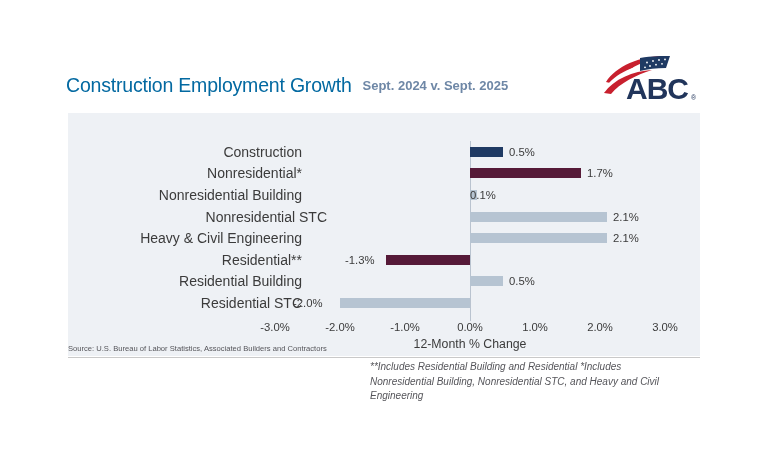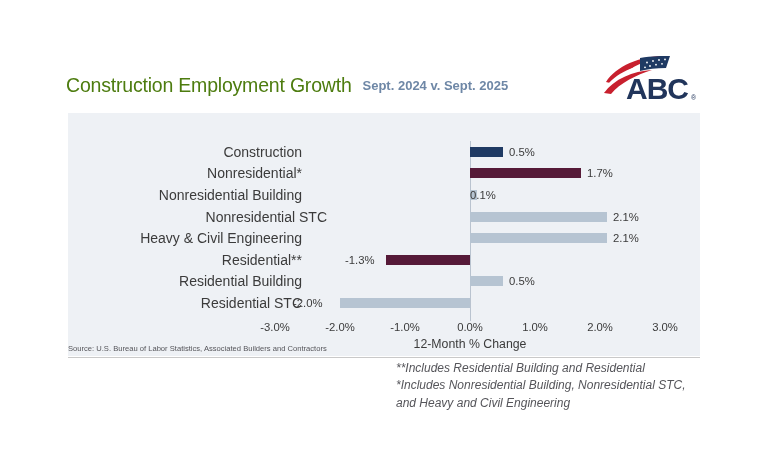--- a/index.html
+++ b/index.html
@@ -26,21 +26,21 @@
     position: absolute;
     left: 66px;
     top: 68px;
     width: 540px;
     height: 34px;
     display: flex;
     align-items: center;
   }
   .title-main {
     font-size: 19.5px;
-    color: #4d7c0f;
+    color: #0369a1;
     letter-spacing: -0.2px;
     white-space: nowrap;
   }
   .title-accent {
     font-size: 13px;
     font-weight: bold;
     color: #6e87a6;
     margin-left: 11px;
     white-space: nowrap;
   }
@@ -150,24 +150,24 @@
     position: absolute;
     left: 68px;
     top: 344px;
     width: 320px;
     font-size: 7.6px;
     color: #55555a;
     line-height: 1.35;
   }
   #method-note {
     position: absolute;
-    left: 396px;
+    left: 370px;
     top: 360px;
     width: 300px;
-    font-size: 12px;
+    font-size: 10px;
     font-style: italic;
     color: #55555a;
     line-height: 1.45;
   }
 </style>
 </head>
 <body>
 
 <div id="slide">
 

